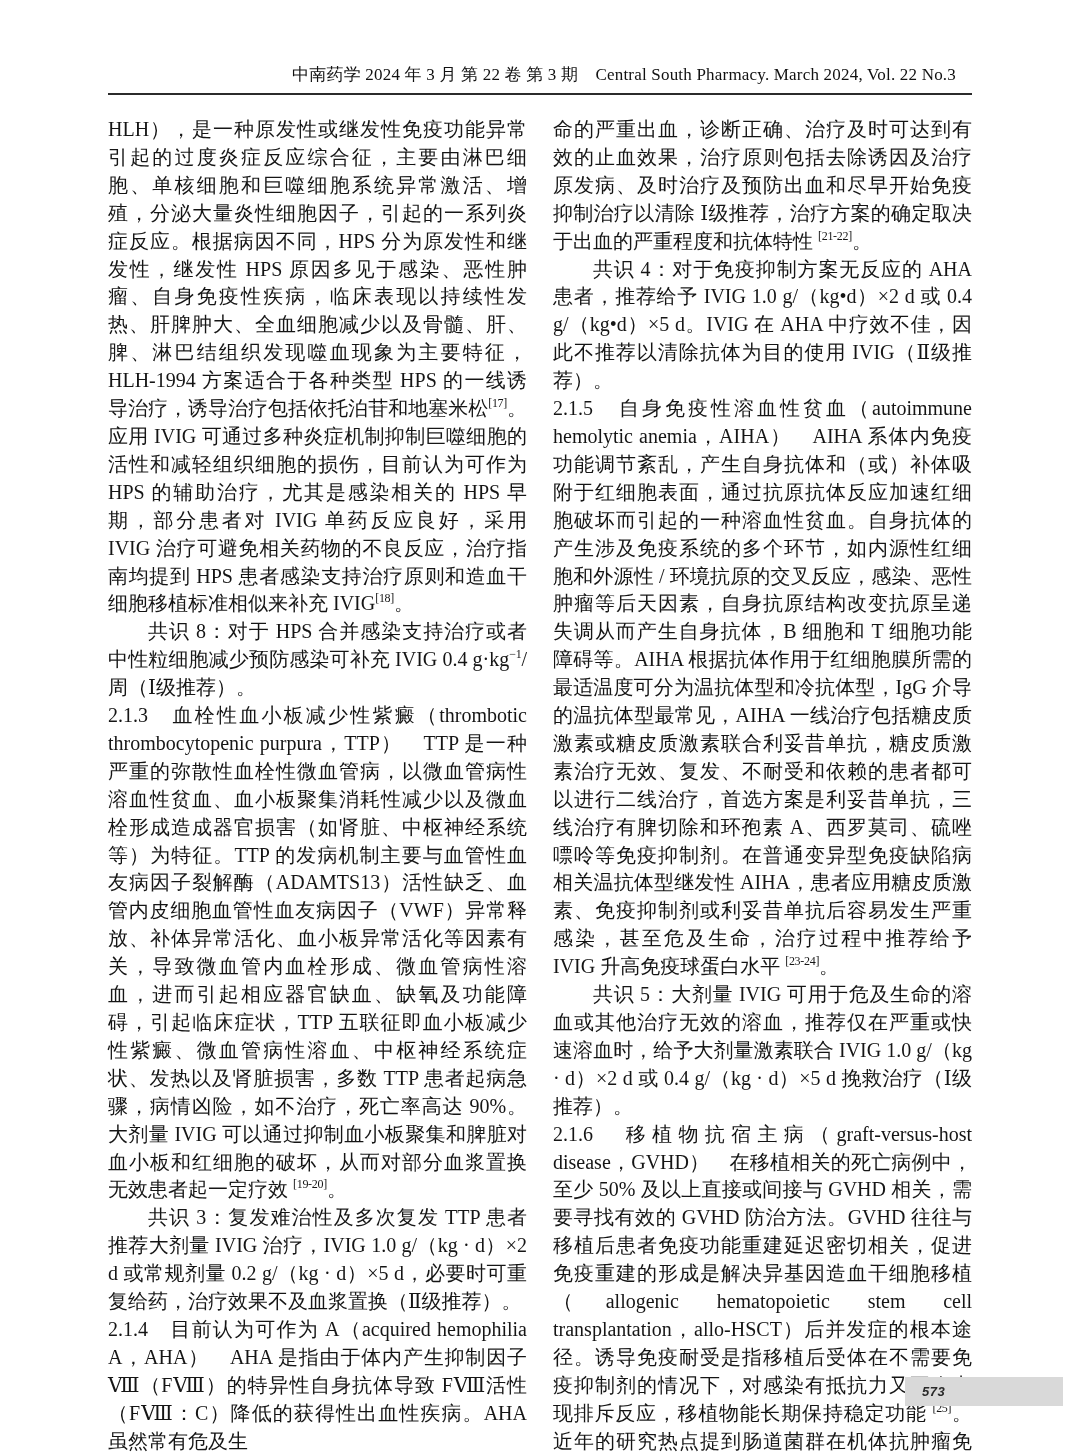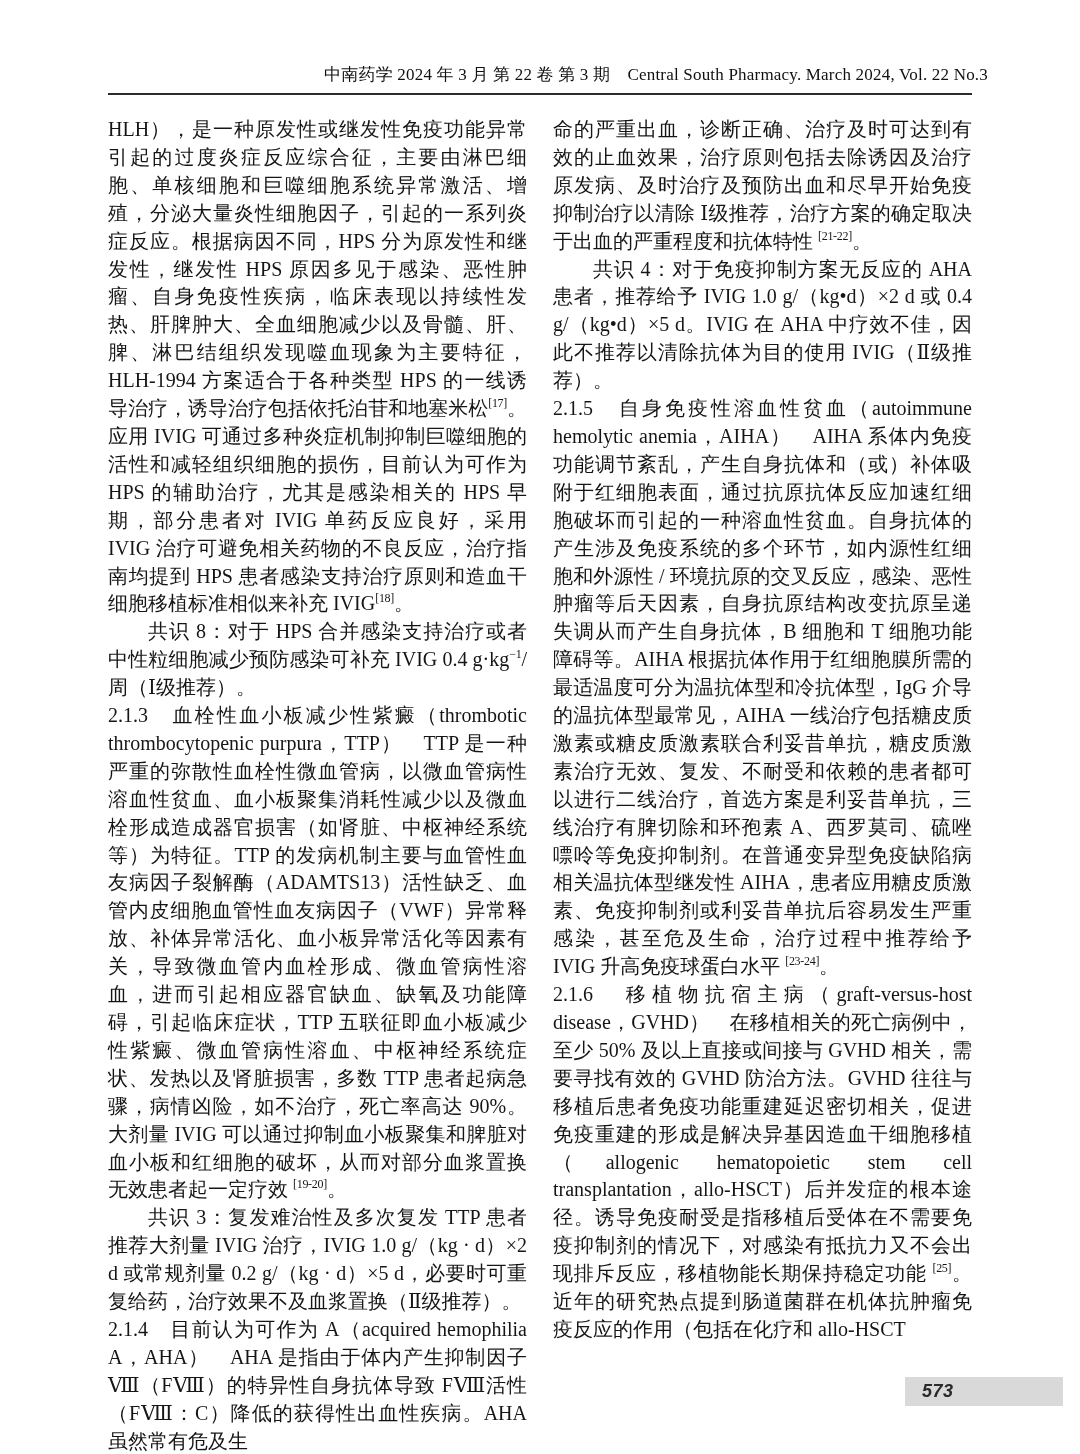--- a/index.html
+++ b/index.html
@@ -7,21 +7,21 @@
   body {
     width:1080px; height:1454px;
     font-family:"Liberation Serif","DejaVu Serif",serif;
     color:#151515;
     position:relative;
     overflow:hidden;
   }
   .page { position:absolute; inset:0; background:#ffffff; }
 
   .running-head {
-    position:absolute; top:63px; left:124px; width:864px;
+    position:absolute; top:63px; left:92px; width:864px;
     text-align:right; font-size:17px; letter-spacing:0.2px; color:#111;
     white-space:nowrap;
   }
   .head-rule {
     position:absolute; top:93px; left:108px; width:864px;
     border-top:2.5px solid #2b2b2b;
   }
 
   .body-text {
     position:absolute; top:116px; left:108px; width:864px;
@@ -34,21 +34,21 @@
   sup.ref {
     font-size:12px; line-height:0; vertical-align:super; letter-spacing:-0.3px;
   }
 
   .footer-tab {
     position:absolute; top:1377px; left:905px; width:158px; height:29px;
     background:#d9d9d9; display:flex; align-items:center;
   }
   .page-number {
     font-family:"Liberation Sans","DejaVu Sans",sans-serif;
-    font-weight:bold; font-style:italic; font-size:18px; color:#2a2a2a;
+    font-weight:bold; font-style:italic; font-size:13px; color:#2a2a2a;
     padding-left:17px; letter-spacing:0.5px;
   }
 </style>
 </head>
 <body>
 
 <div class="page">
 
   <div class="running-head">中南药学 2024 年 3 月 第 22 卷 第 3 期　Central South Pharmacy. March  2024, Vol. 22 No.3</div>
 
@@ -59,20 +59,21 @@
         <p class=""><span>HLH），是一种原发性或继发性免疫功能异常引起的过度炎症反应综合征，主要由淋巴细胞、单核细胞和巨噬细胞系统异常激活、增殖，分泌大量炎性细胞因子，引起的一系列炎症反应。根据病因不同，HPS 分为原发性和继发性，继发性 HPS 原因多见于感染、恶性肿瘤、自身免疫性疾病，临床表现以持续性发热、肝脾肿大、全血细胞减少以及骨髓、肝、脾、淋巴结组织发现噬血现象为主要特征，HLH-1994 方案适合于各种类型 HPS 的一线诱导治疗，诱导治疗包括依托泊苷和地塞米松</span><sup class="ref">[17]</sup><span>。应用 IVIG 可通过多种炎症机制抑制巨噬细胞的活性和减轻组织细胞的损伤，目前认为可作为 HPS 的辅助治疗，尤其是感染相关的 HPS 早期，部分患者对 IVIG 单药反应良好，采用 IVIG 治疗可避免相关药物的不良反应，治疗指南均提到 HPS 患者感染支持治疗原则和造血干细胞移植标准相似来补充 IVIG</span><sup class="ref">[18]</sup><span>。</span></p>
         <p class="indent"><span class="bold">共识 8：</span><span>对于 HPS 合并感染支持治疗或者中性粒细胞减少预防感染可补充 IVIG 0.4 g·kg</span><sup class="ref">−1</sup><span>/周（Ⅰ级推荐）。</span></p>
         <p class=""><span class="bold">2.1.3</span><span>　血栓性血小板减少性紫癜（thrombotic thrombocytopenic purpura，TTP）　TTP 是一种严重的弥散性血栓性微血管病，以微血管病性溶血性贫血、血小板聚集消耗性减少以及微血栓形成造成器官损害（如肾脏、中枢神经系统等）为特征。TTP 的发病机制主要与血管性血友病因子裂解酶（ADAMTS13）活性缺乏、血管内皮细胞血管性血友病因子（VWF）异常释放、补体异常活化、血小板异常活化等因素有关，导致微血管内血栓形成、微血管病性溶血，进而引起相应器官缺血、缺氧及功能障碍，引起临床症状，TTP 五联征即血小板减少性紫癜、微血管病性溶血、中枢神经系统症状、发热以及肾脏损害，多数 TTP 患者起病急骤，病情凶险，如不治疗，死亡率高达 90%。大剂量 IVIG 可以通过抑制血小板聚集和脾脏对血小板和红细胞的破坏，从而对部分血浆置换无效患者起一定疗效 </span><sup class="ref">[19-20]</sup><span>。</span></p>
         <p class="indent"><span class="bold">共识 3：</span><span>复发难治性及多次复发 TTP 患者推荐大剂量 IVIG 治疗，IVIG 1.0 g/（kg · d）×2 d 或常规剂量 0.2 g/（kg · d）×5 d，必要时可重复给药，治疗效果不及血浆置换（Ⅱ级推荐）。</span></p>
         <p class=""><span class="bold">2.1.4</span><span>　目前认为可作为 A（acquired hemophilia A，AHA）　AHA 是指由于体内产生抑制因子Ⅷ（FⅧ）的特异性自身抗体导致 FⅧ活性（FⅧ：C）降低的获得性出血性疾病。AHA 虽然常有危及生</span></p>
       </div>
     <div class="col" id="right-col">
         <p class=""><span>命的严重出血，诊断正确、治疗及时可达到有效的止血效果，治疗原则包括去除诱因及治疗原发病、及时治疗及预防出血和尽早开始免疫抑制治疗以清除 Ⅰ级推荐，治疗方案的确定取决于出血的严重程度和抗体特性 </span><sup class="ref">[21-22]</sup><span>。</span></p>
         <p class="indent"><span class="bold">共识 4：</span><span>对于免疫抑制方案无反应的 AHA 患者，推荐给予 IVIG 1.0 g/（kg•d）×2 d 或 0.4 g/（kg•d）×5 d。IVIG 在 AHA 中疗效不佳，因此不推荐以清除抗体为目的使用 IVIG（Ⅱ级推荐）。</span></p>
         <p class=""><span class="bold">2.1.5</span><span>　自身免疫性溶血性贫血（autoimmune hemolytic anemia，AIHA）　AIHA 系体内免疫功能调节紊乱，产生自身抗体和（或）补体吸附于红细胞表面，通过抗原抗体反应加速红细胞破坏而引起的一种溶血性贫血。自身抗体的产生涉及免疫系统的多个环节，如内源性红细胞和外源性 / 环境抗原的交叉反应，感染、恶性肿瘤等后天因素，自身抗原结构改变抗原呈递失调从而产生自身抗体，B 细胞和 T 细胞功能障碍等。AIHA 根据抗体作用于红细胞膜所需的最适温度可分为温抗体型和冷抗体型，IgG 介导的温抗体型最常见，AIHA 一线治疗包括糖皮质激素或糖皮质激素联合利妥昔单抗，糖皮质激素治疗无效、复发、不耐受和依赖的患者都可以进行二线治疗，首选方案是利妥昔单抗，三线治疗有脾切除和环孢素 A、西罗莫司、硫唑嘌呤等免疫抑制剂。在普通变异型免疫缺陷病相关温抗体型继发性 AIHA，患者应用糖皮质激素、免疫抑制剂或利妥昔单抗后容易发生严重感染，甚至危及生命，治疗过程中推荐给予 IVIG 升高免疫球蛋白水平 </span><sup class="ref">[23-24]</sup><span>。</span></p>
+        <p class="indent"><span class="bold">共识 5：</span><span>大剂量 IVIG 可用于危及生命的溶血或其他治疗无效的溶血，推荐仅在严重或快速溶血时，给予大剂量激素联合 IVIG 1.0 g/（kg · d）×2 d 或 0.4 g/（kg · d）×5 d 挽救治疗（Ⅰ级推荐）。</span></p>
         <p class=""><span class="bold">2.1.6</span><span>　移植物抗宿主病（graft-versus-host disease，GVHD）　在移植相关的死亡病例中，至少 50% 及以上直接或间接与 GVHD 相关，需要寻找有效的 GVHD 防治方法。GVHD 往往与移植后患者免疫功能重建延迟密切相关，促进免疫重建的形成是解决异基因造血干细胞移植（allogenic hematopoietic stem cell transplantation，allo-HSCT）后并发症的根本途径。诱导免疫耐受是指移植后受体在不需要免疫抑制剂的情况下，对感染有抵抗力又不会出现排斥反应，移植物能长期保持稳定功能 </span><sup class="ref">[25]</sup><span>。近年的研究热点提到肠道菌群在机体抗肿瘤免疫反应的作用（包括在化疗和 allo-HSCT</span></p>
       </div>
   </div>
 
   <div class="footer-tab">
     <span class="page-number">573</span>
   </div>
 
 </div>
 

